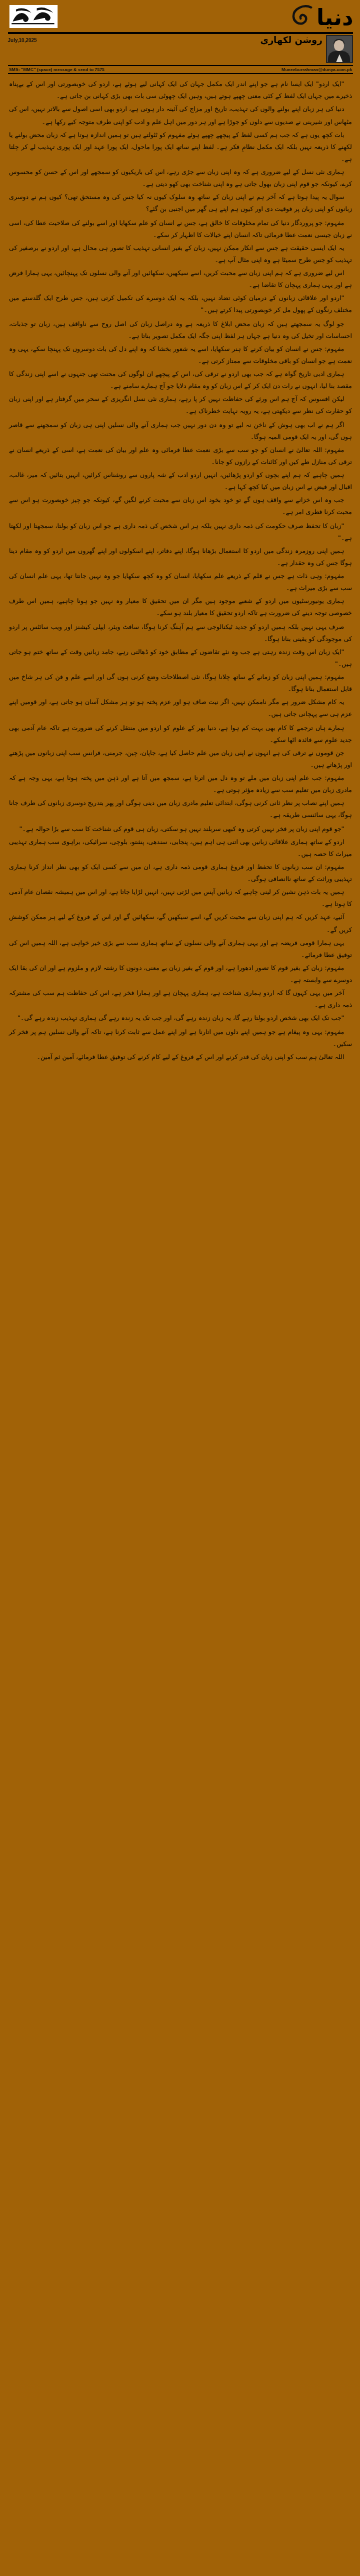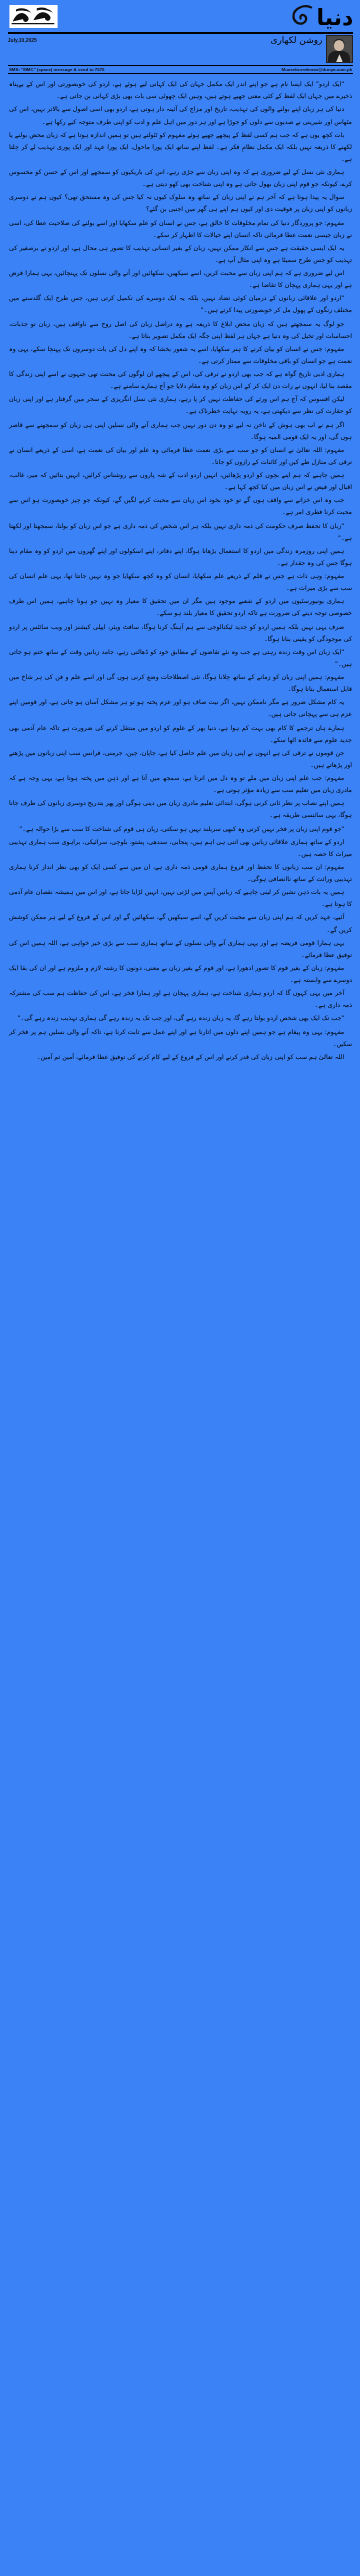--- a/index.html
+++ b/index.html
@@ -5,21 +5,21 @@
 <style>
   html,body{margin:0;padding:0;background:#ffffff;}
   body{
     width:361px;
     font-family:"Liberation Serif", serif;
     color:#000;
   }
   .page{
     width:361px;
     min-height:2576px;
-    background:#3b82f6;
+    background:#a16207;
     box-sizing:border-box;
     padding:0 0 5.6px 0;
     position:relative;
   }
 
   
   .masthead{
     display:flex;
     align-items:center;
     justify-content:space-between;
@@ -83,21 +83,21 @@
   .byline-right{
     display:flex;
     align-items:flex-start;
     gap:3.3px;
   }
   .author-name{
     direction:rtl;
     text-align:right;
     font-family:"DejaVu Sans", sans-serif;
     font-size:9px;
-    font-weight:normal;
+    font-weight:bold;
     line-height:1.2;
     color:#000;
   }
   .author-photo{
     width:25.5px;height:25.5px;
     background:#4a4a4a;
     position:relative;
     overflow:hidden;
     border:0.6px solid #222;
   }

